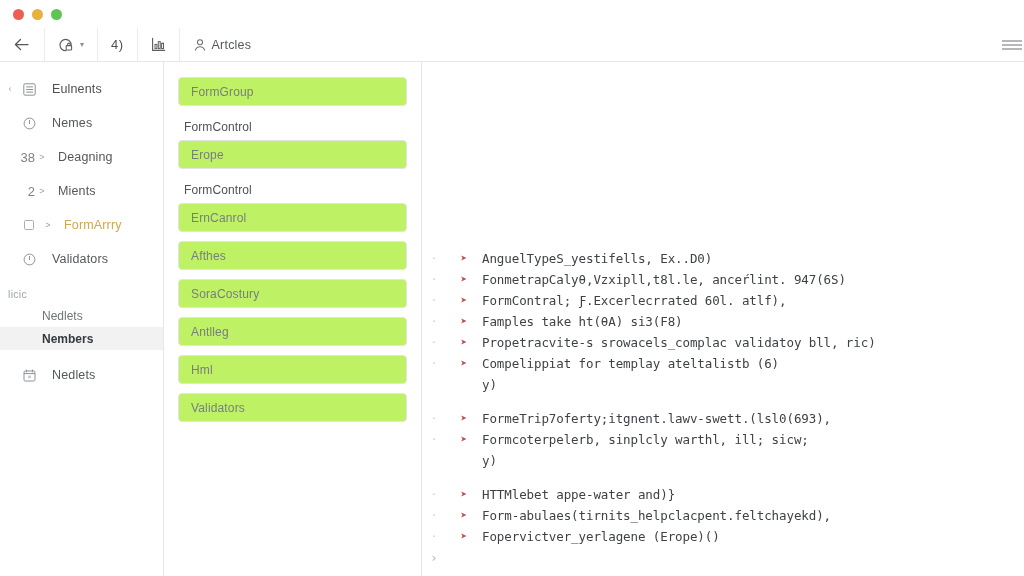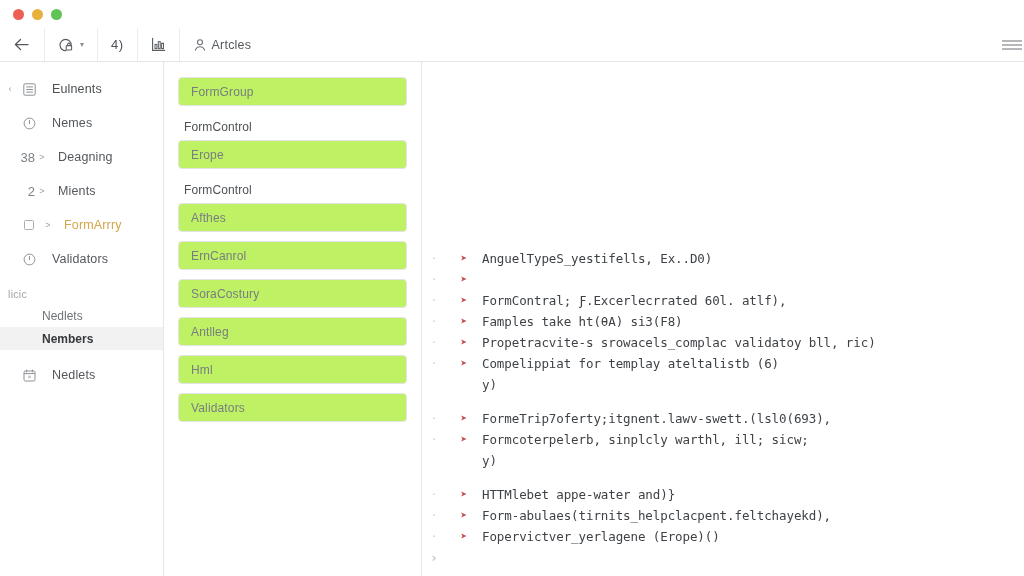--- a/index.html
+++ b/index.html
@@ -413,39 +413,40 @@
     </div>
 
     <div class="formpanel">
 
       <div class="field-input">FormGroup</div>
 
       <div class="field-label">FormControl</div>
       <div class="field-input">Erope</div>
 
       <div class="field-label">FormControl</div>
+      <div class="field-input">ErnCanrol</div>
+
       <div class="field-input">Afthes</div>
-
-      <div class="field-input">ErnCanrol</div>
       <div class="field-input">SoraCostury</div>
       <div class="field-input">Antlleg</div>
       <div class="field-input">Hml</div>
       <div class="field-input">Validators</div>
     </div>
 
     <div class="codepanel">
 
       <div class="code-line">
         <span class="gutter">·</span>
         <span class="arrow">➤</span>
         <span class="code-text">AnguelTypeS_yestifells, Ex..D0)</span>
       </div>
       <div class="code-line">
         <span class="gutter">·</span>
         <span class="arrow">➤</span>
+        <span class="code-text">FonmetrapCalyθ,Vzxipll,t8l.le, anceŕlint. 947(6S)</span>
       </div>
       <div class="code-line">
         <span class="gutter">·</span>
         <span class="arrow">➤</span>
         <span class="code-text">FormContral; Ƒ.Excerlecrrated 60l. atlf),</span>
       </div>
       <div class="code-line">
         <span class="gutter">·</span>
         <span class="arrow">➤</span>
         <span class="code-text">Famples take ht(θA) si3(F8)</span>

